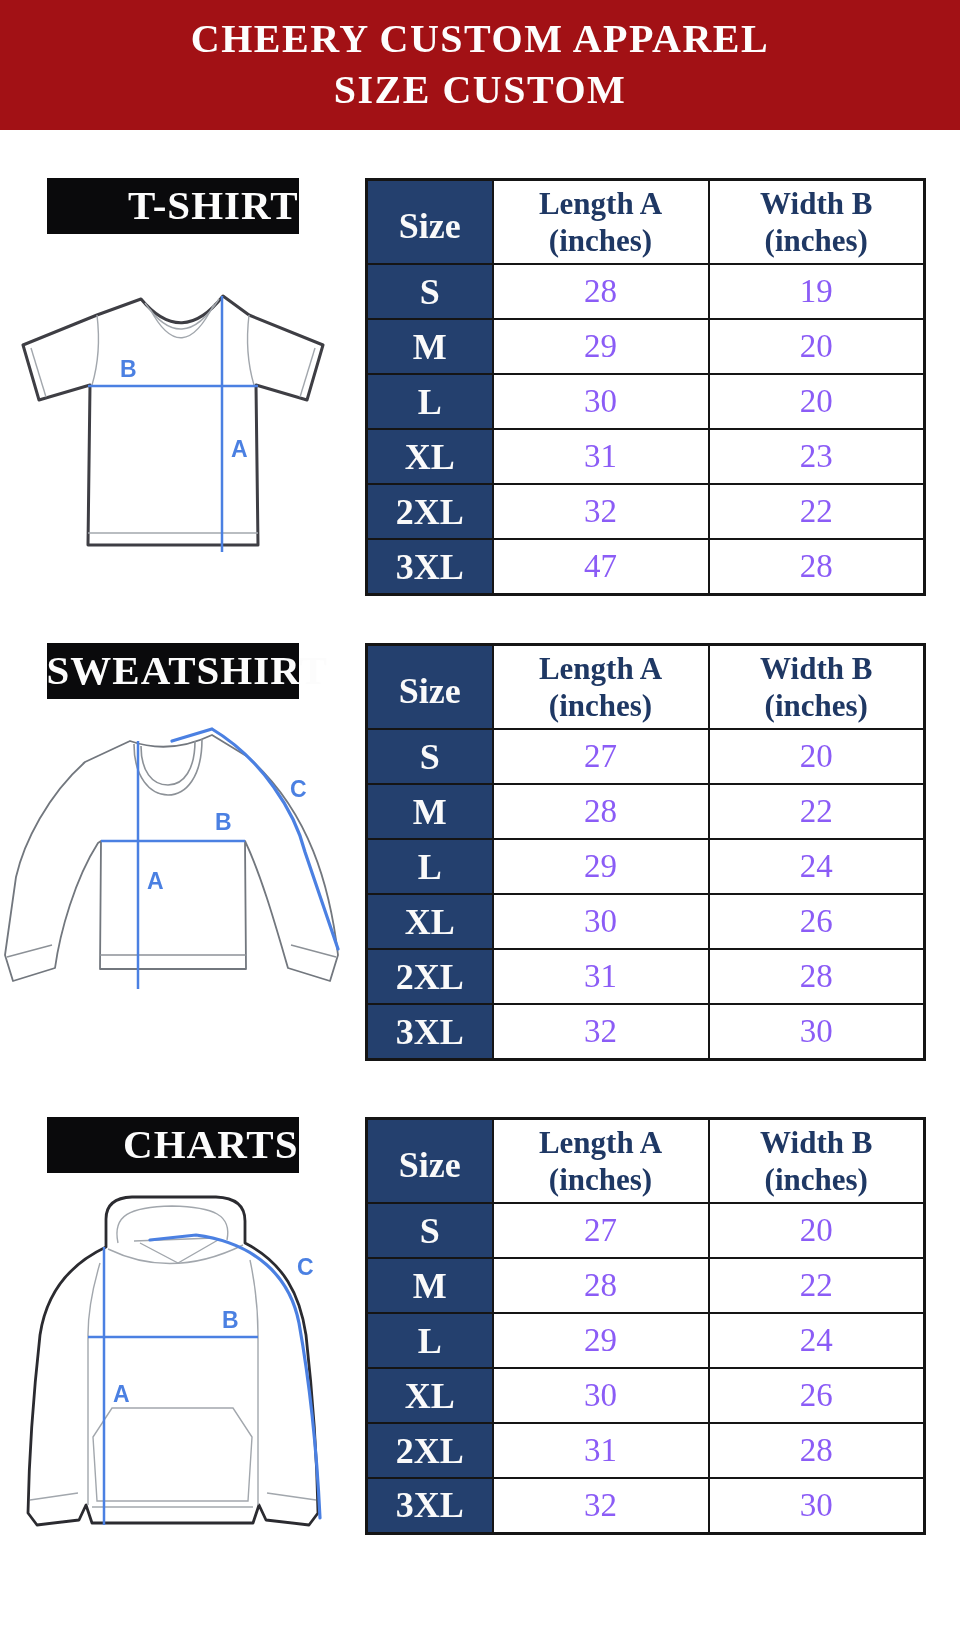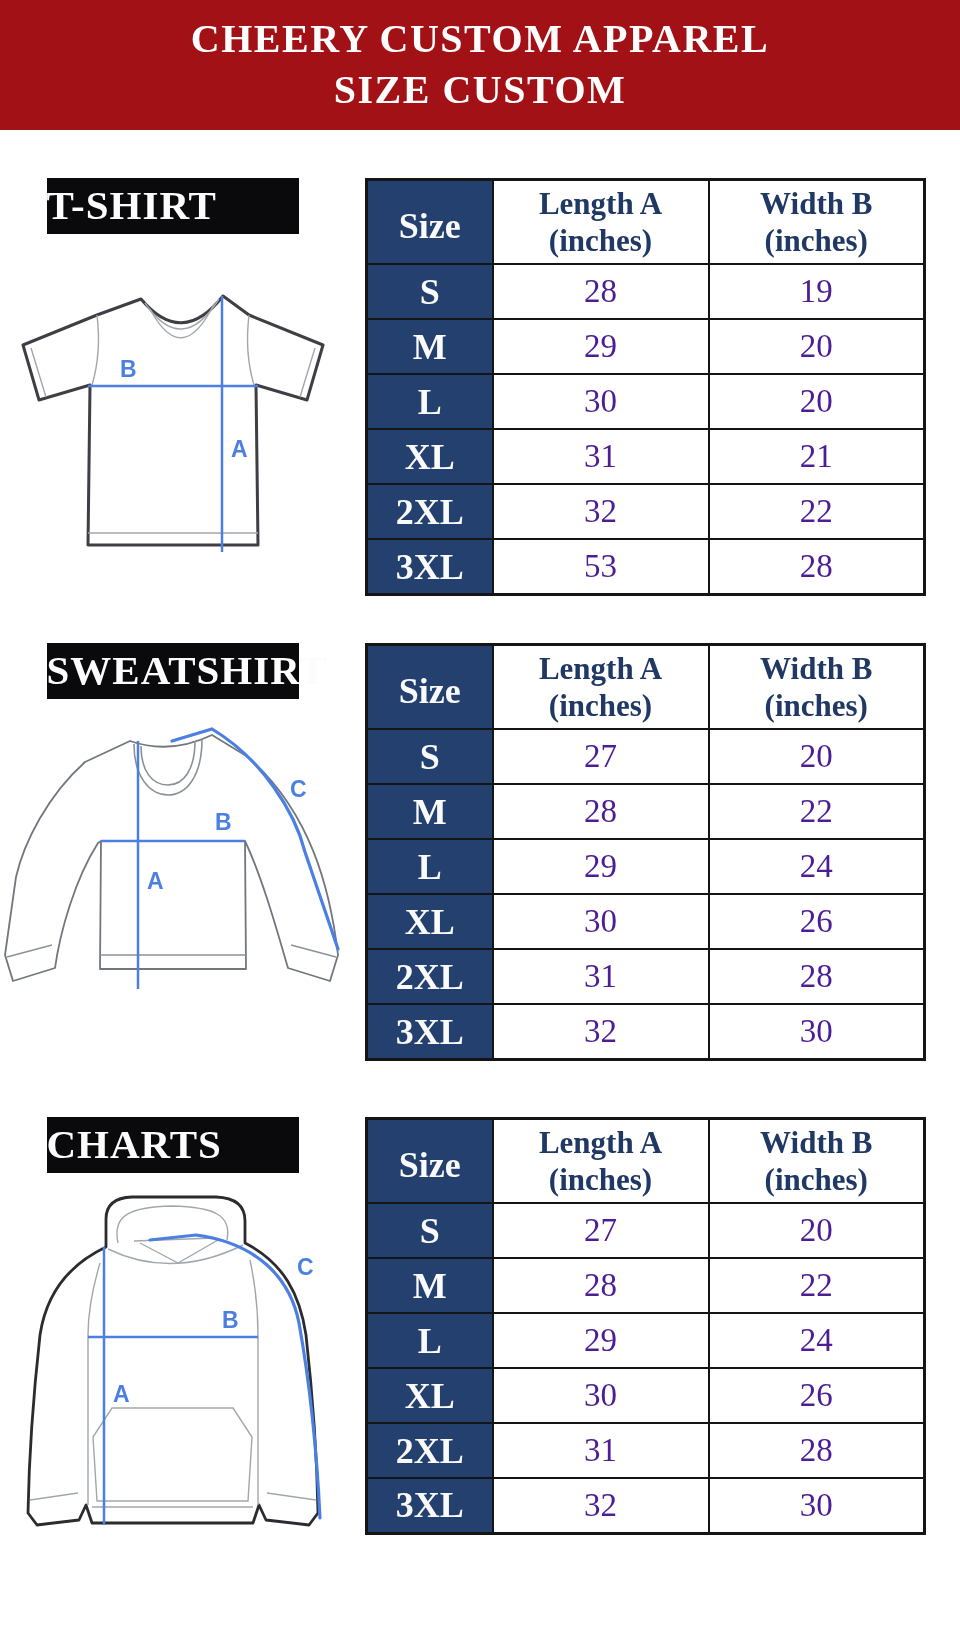--- a/index.html
+++ b/index.html
@@ -8,35 +8,35 @@
 
   .banner { background:#A21115; color:#FDFDFD; text-align:center; padding:13px 0 15px; }
   .banner div { font-size:40px; font-weight:700; letter-spacing:1.5px; line-height:51px; }
 
   .row { display:flex; align-items:flex-start; }
   .s1 { margin-top:48px; }
   .s2 { margin-top:47px; }
   .s3 { margin-top:56px; }
 
   .left { width:345px; flex:0 0 345px; display:flex; flex-direction:column; align-items:center; }
-  .label-box { width:252px; height:56px; background:#0A0A0C; color:#FCFCFC; text-align:left;
+  .label-box { width:252px; height:56px; background:#0A0A0C; color:#FCFCFC; text-align:right;
                font-size:41px; font-weight:700; letter-spacing:1px; line-height:55px; }
   .garment { display:block; }
   .g1 { margin-top:51px; }
   .g2 { margin-top:18px; }
   .g3 { margin-top:12px; }
 
   table.size-table { border-collapse:collapse; margin-left:20px; background:#fff; border:3px solid #151515; }
   table.size-table th, table.size-table td { border:2px solid #151515; text-align:center; vertical-align:middle; }
   thead tr { height:84px; }
   tbody tr { height:55px; }
   .sz  { width:126px; background:#24406E; color:#FAFAFA; font-weight:700; font-size:36px; }
   .hsz { vertical-align:top; padding-top:8px; }
   .hcol { width:216px; background:#fff; color:#1F3864; font-weight:700; font-size:31px; line-height:1.2; padding:4px 8px; }
-  .val { font-size:33px; color:#4c1d95; font-weight:400; }
+  .val { font-size:33px; color:#8b5cf6; font-weight:400; }
 
   .outline-dark  { fill:#ffffff; stroke:#3E3E44; stroke-width:3; stroke-linejoin:round; }
   .outline-mid   { fill:#ffffff; stroke:#72777E; stroke-width:1.8; stroke-linejoin:round; }
   .outline-hood  { fill:#ffffff; stroke:#2B2B30; stroke-width:2.8; stroke-linejoin:round; }
   .detail        { fill:none; stroke:#A2A7AD; stroke-width:1.4; }
   .detail2       { fill:none; stroke:#8C9197; stroke-width:1.6; }
   .measure       { fill:none; stroke:#4B80E2; stroke-width:2.5; }
   .measure-c     { fill:none; stroke:#4B80E2; stroke-width:3.2; stroke-linecap:round; }
   .ml { font-family:"Liberation Sans", sans-serif; font-weight:700; font-size:23px; fill:#4B80E2; }
 </style>
@@ -94,30 +94,30 @@
           <td class="val">20</td>
         </tr>
         <tr>
           <th class="sz">L</th>
           <td class="val">30</td>
           <td class="val">20</td>
         </tr>
         <tr>
           <th class="sz">XL</th>
           <td class="val">31</td>
-          <td class="val">21</td>
+          <td class="val">23</td>
         </tr>
         <tr>
           <th class="sz">2XL</th>
           <td class="val">32</td>
           <td class="val">22</td>
         </tr>
         <tr>
           <th class="sz">3XL</th>
-          <td class="val">53</td>
+          <td class="val">47</td>
           <td class="val">28</td>
         </tr>
       </tbody>
     </table>
   </section>
 
   <section class="row s2">
     <div class="left">
       <div class="label-box">SWEATSHIRT</div>
       <svg class="garment g2" width="345" height="280" viewBox="0 0 345 280">

